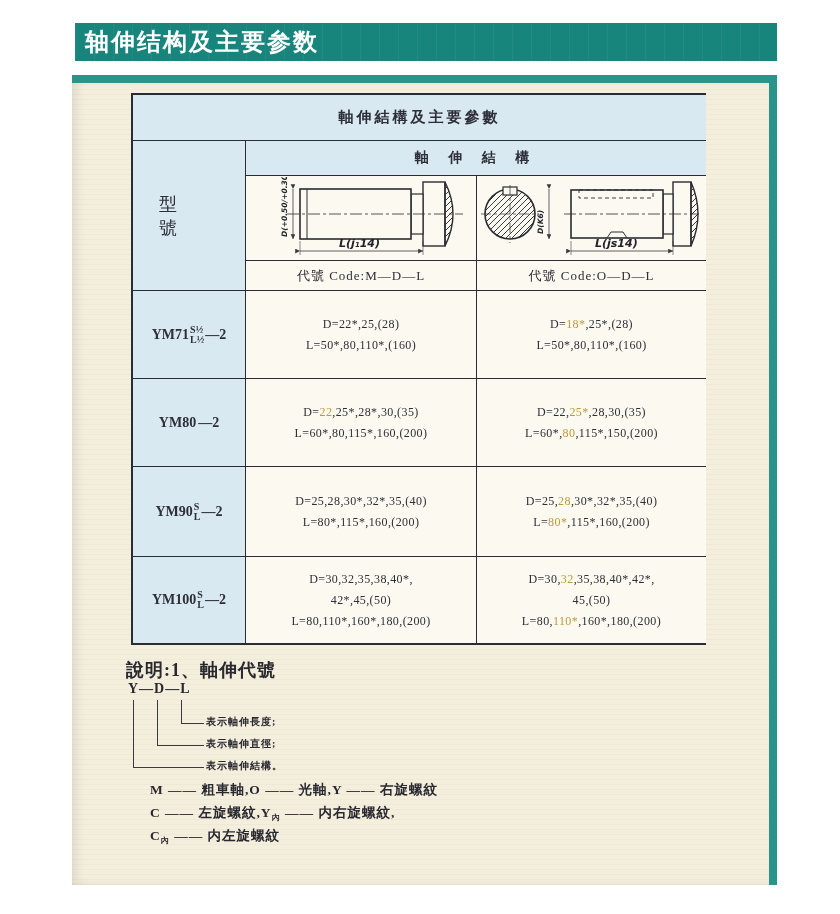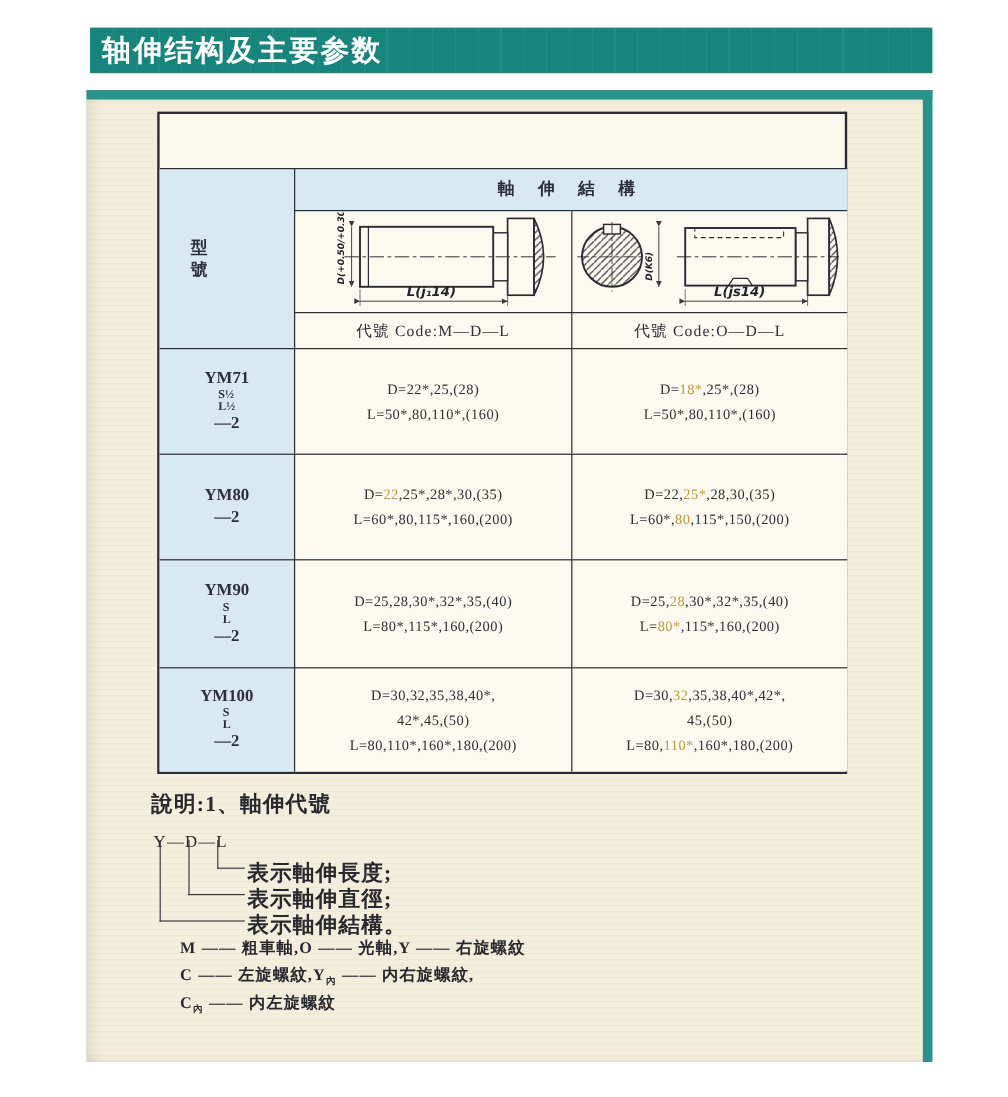--- a/index.html
+++ b/index.html
@@ -23,62 +23,63 @@
   
   .spec-table{position:absolute;left:59px;top:10px;width:575px;height:552px;box-sizing:border-box;
     display:grid;grid-template-columns:112px 231px 1fr;
     grid-template-rows:45px 35px 85px 30px 88px 88px 90px 1fr;
     border:2px solid #2b2b33;background:#fbf8ee;
     font-family:"Liberation Serif",serif;color:#2e2e38;}
   .cell{display:flex;align-items:center;justify-content:center;box-sizing:border-box;}
   .bt{border-top:1px solid #2b2b33;} .bl{border-left:1px solid #2b2b33;}
   .blue{background:#d8e9f1;}
   .c-title{grid-area:1/1/2/4;font-size:15px;font-weight:bold;letter-spacing:3px;}
-  .c-modelhdr{grid-area:2/1/5/2;flex-direction:column;gap:18px;font-size:14px;font-weight:bold;}
+  .c-modelhdr{grid-area:2/1/5/2;flex-direction:column;gap:18px;font-size:18px;font-weight:normal;}
   .mh-line{letter-spacing:26px;margin-left:26px;}
   .c-structhdr{grid-area:2/2/3/4;font-size:14px;font-weight:bold;letter-spacing:8px;}
   .c-drawL{grid-area:3/2/4/3;background:#fcf9f0;}
   .c-drawR{grid-area:3/3/4/4;background:#fcf9f0;}
   .c-code{font-size:13px;background:#fcf9f0;letter-spacing:1px;}
   .c-codeL{grid-area:4/2/5/3;} .c-codeR{grid-area:4/3/5/4;text-align:center;}
-  .c-model{flex-direction:column;font-size:14px;font-weight:bold;gap:1px;}
+  .c-model{flex-direction:row;font-size:14px;font-weight:bold;gap:1px;}
   .m-stack{display:inline-flex;flex-direction:column;align-items:flex-start;font-size:10px;
     line-height:10px;font-weight:bold;}
   .c-vals{flex-direction:column;background:#fcf9f0;font-size:12px;letter-spacing:.4px;text-align:center;}
   .c-vals div{margin:3px 0;}
   .gold{color:#bd9a3c;}
   .subs{font-size:8px;vertical-align:-3px;}
 
   
   svg text{font-family:"DejaVu Sans",sans-serif;}
   .dim-label{font-size:11px;font-style:italic;font-weight:bold;fill:#23232d;}
   .dim-small{font-size:7.5px;font-style:italic;font-weight:bold;fill:#23232d;}
 
   
   .notes{position:absolute;inset:0;font-family:"Liberation Serif",serif;color:#28282f;}
   .note-title{position:absolute;left:54px;top:575px;font-size:18px;font-weight:bold;letter-spacing:1px;}
-  .note-tree{position:absolute;left:56px;top:612px;font-size:14px;font-weight:normal;letter-spacing:1px;}
+  .note-tree{position:absolute;left:56px;top:598px;font-size:14px;font-weight:bold;letter-spacing:1px;}
   .leader{position:absolute;border-left:1.5px solid #3a3a42;border-bottom:1.5px solid #3a3a42;}
-  .leader-label{position:absolute;left:134px;font-size:18px;font-weight:bold;letter-spacing:1px;}
+  .leader-label{position:absolute;left:134px;font-size:10px;font-weight:bold;letter-spacing:1px;}
   .legend-line{position:absolute;left:78px;font-size:13.5px;font-weight:bold;letter-spacing:1px;}
 </style>
 </head>
 <body>
 
 <div class="stage">
 
   <div class="banner">
     <span class="banner-title">轴伸结构及主要参数</span>
   </div>
 
   <div class="page">
     <div class="page-inner">
 
       <div class="spec-table">
 
+        <div class="cell blue c-title">軸伸結構及主要參數</div>
 
         <div class="cell blue c-modelhdr bt">
           <span class="mh-line">型 號</span>
         </div>
 
         <div class="cell blue c-structhdr bt bl">軸 伸 結 構</div>
 
         <div class="cell c-drawL bt bl">
           <svg width="229" height="83" viewBox="0 0 229 83">
             <defs>

